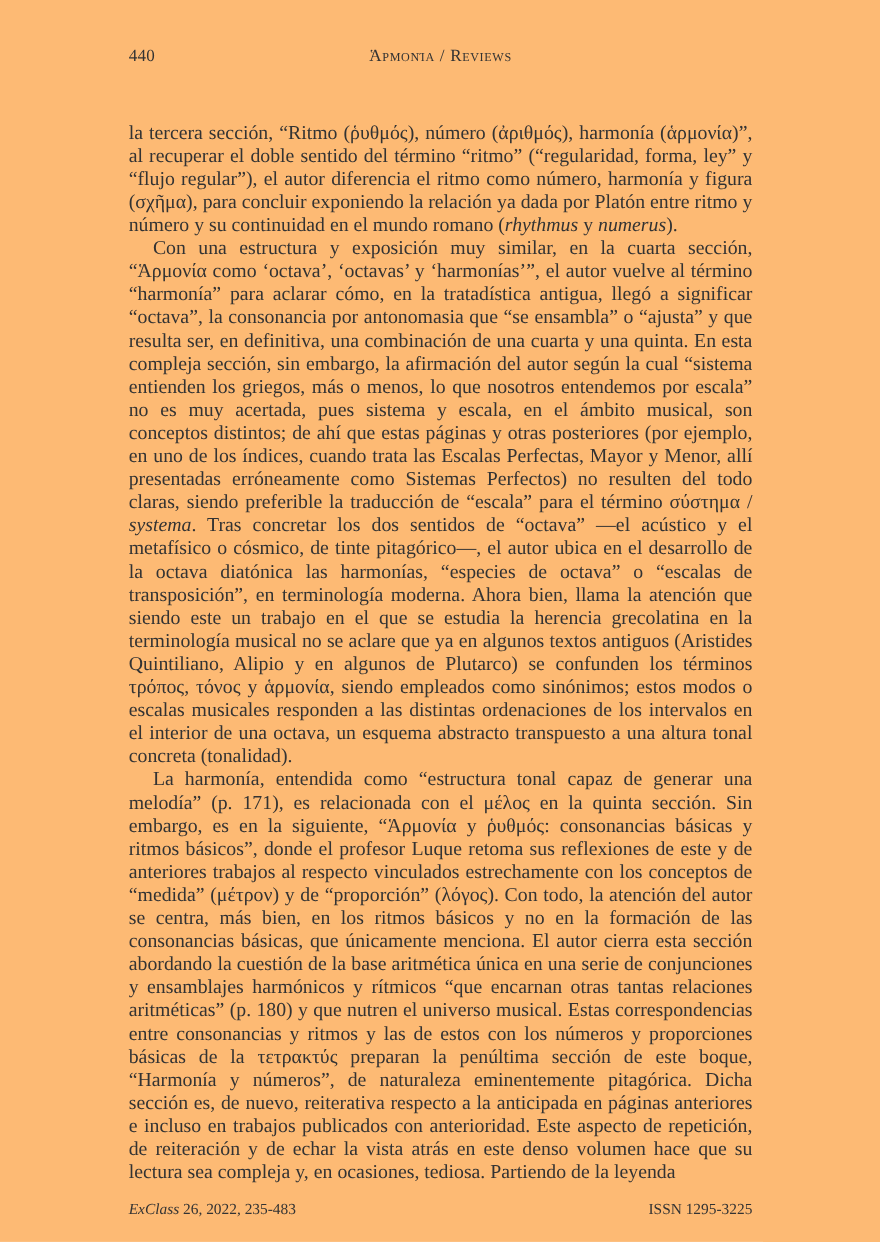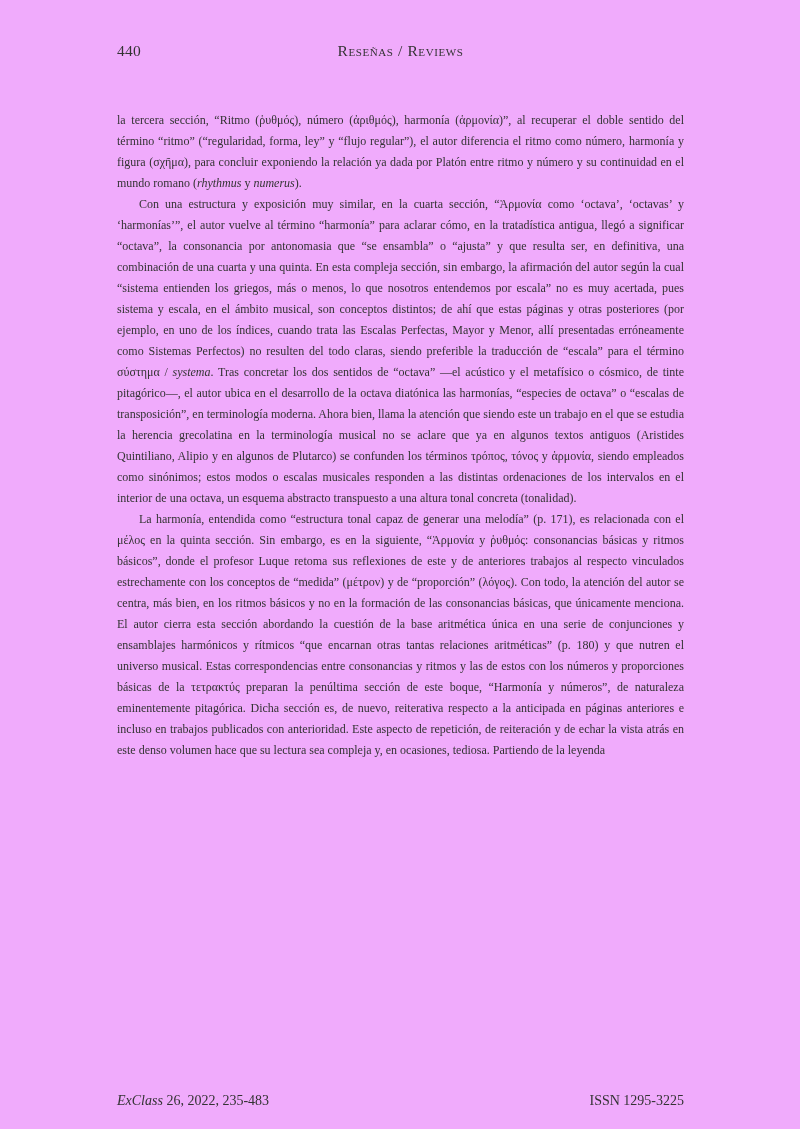--- a/index.html
+++ b/index.html
@@ -5,21 +5,21 @@
   html, body {
     margin: 0;
     padding: 0;
     background: #ffffff;
     font-family: "Liberation Serif", "DejaVu Serif", serif;
   }
   .page {
     position: relative;
     width: 800px;
     height: 1129px;
-    background: #f0abfc;
+    background: #fdba74;
     color: #333333;
     overflow: hidden;
   }
   
   .header {
     position: absolute;
     top: 42px;
     left: 117px;
     width: 567px;
     height: 22px;
@@ -36,21 +36,21 @@
     text-align: center;
     font-variant: small-caps;
     letter-spacing: 0.6px;
   }
   
   .body-text {
     position: absolute;
     top: 110px;
     left: 117px;
     width: 567px;
-    font-size: 12px;
+    font-size: 18px;
     line-height: 21px;
     text-align: justify;
     color: #333333;
   }
   .para {
     margin: 0;
     padding: 0;
   }
   .para.indent {
     text-indent: 22px;
@@ -83,21 +83,21 @@
     white-space: nowrap;
   }
 </style>
 </head>
 <body>
 
 <div class="page">
 
   <div class="header">
     <span class="page-num">440</span>
-    <span class="running-head">Reseñas / Reviews</span>
+    <span class="running-head">Ἁρμονία / Reviews</span>
   </div>
 
   <div class="body-text" id="paragraphs">
       <p class="para"><span>la tercera sección, “Ritmo (ῥυθμός), número (ἀριθμός), harmonía (ἁρμονία)”, al recuperar el doble sentido del término “ritmo” (“regularidad, forma, ley” y “flujo regular”), el autor diferencia el ritmo como número, harmonía y figura (σχῆμα), para concluir exponiendo la relación ya dada por Platón entre ritmo y número y su continuidad en el mundo romano (</span><em>rhythmus</em><span> y </span><em>numerus</em><span>).</span></p>
       <p class="para indent"><span>Con una estructura y exposición muy similar, en la cuarta sección, “Ἁρμονία como ‘octava’, ‘octavas’ y ‘harmonías’”, el autor vuelve al término “harmonía” para aclarar cómo, en la tratadística antigua, llegó a significar “octava”, la consonancia por antonomasia que “se ensambla” o “ajusta” y que resulta ser, en definitiva, una combinación de una cuarta y una quinta. En esta compleja sección, sin embargo, la afirmación del autor según la cual “sistema entienden los griegos, más o menos, lo que nosotros entendemos por escala” no es muy acertada, pues sistema y escala, en el ámbito musical, son conceptos distintos; de ahí que estas páginas y otras posteriores (por ejemplo, en uno de los índices, cuando trata las Escalas Perfectas, Mayor y Menor, allí presentadas erróneamente como Sistemas Perfectos) no resulten del todo claras, siendo preferible la traducción de “escala” para el término σύστημα / </span><em>systema</em><span>. Tras concretar los dos sentidos de “octava” —el acústico y el metafísico o cósmico, de tinte pitagórico—, el autor ubica en el desarrollo de la octava diatónica las harmonías, “especies de octava” o “escalas de transposición”, en terminología moderna. Ahora bien, llama la atención que siendo este un trabajo en el que se estudia la herencia grecolatina en la terminología musical no se aclare que ya en algunos textos antiguos (Aristides Quintiliano, Alipio y en algunos de Plutarco) se confunden los términos τρόπος, τόνος y ἁρμονία, siendo empleados como sinónimos; estos modos o escalas musicales responden a las distintas ordenaciones de los intervalos en el interior de una octava, un esquema abstracto transpuesto a una altura tonal concreta (tonalidad).</span></p>
       <p class="para indent"><span>La harmonía, entendida como “estructura tonal capaz de generar una melodía” (p. 171), es relacionada con el μέλος en la quinta sección. Sin embargo, es en la siguiente, “Ἁρμονία y ῥυθμός: consonancias básicas y ritmos básicos”, donde el profesor Luque retoma sus reflexiones de este y de anteriores trabajos al respecto vinculados estrechamente con los conceptos de “medida” (μέτρον) y de “proporción” (λόγος). Con todo, la atención del autor se centra, más bien, en los ritmos básicos y no en la formación de las consonancias básicas, que únicamente menciona. El autor cierra esta sección abordando la cuestión de la base aritmética única en una serie de conjunciones y ensamblajes harmónicos y rítmicos “que encarnan otras tantas relaciones aritméticas” (p. 180) y que nutren el universo musical. Estas correspondencias entre consonancias y ritmos y las de estos con los números y proporciones básicas de la τετρακτύς preparan la penúltima sección de este boque, “Harmonía y números”, de naturaleza eminentemente pitagórica. Dicha sección es, de nuevo, reiterativa respecto a la anticipada en páginas anteriores e incluso en trabajos publicados con anterioridad. Este aspecto de repetición, de reiteración y de echar la vista atrás en este denso volumen hace que su lectura sea compleja y, en ocasiones, tediosa. Partiendo de la leyenda</span></p>
     </div>
 
   <div class="footer">
     <span class="footer-left"><em>ExClass</em><span> 26, 2022, 235-483</span></span>

